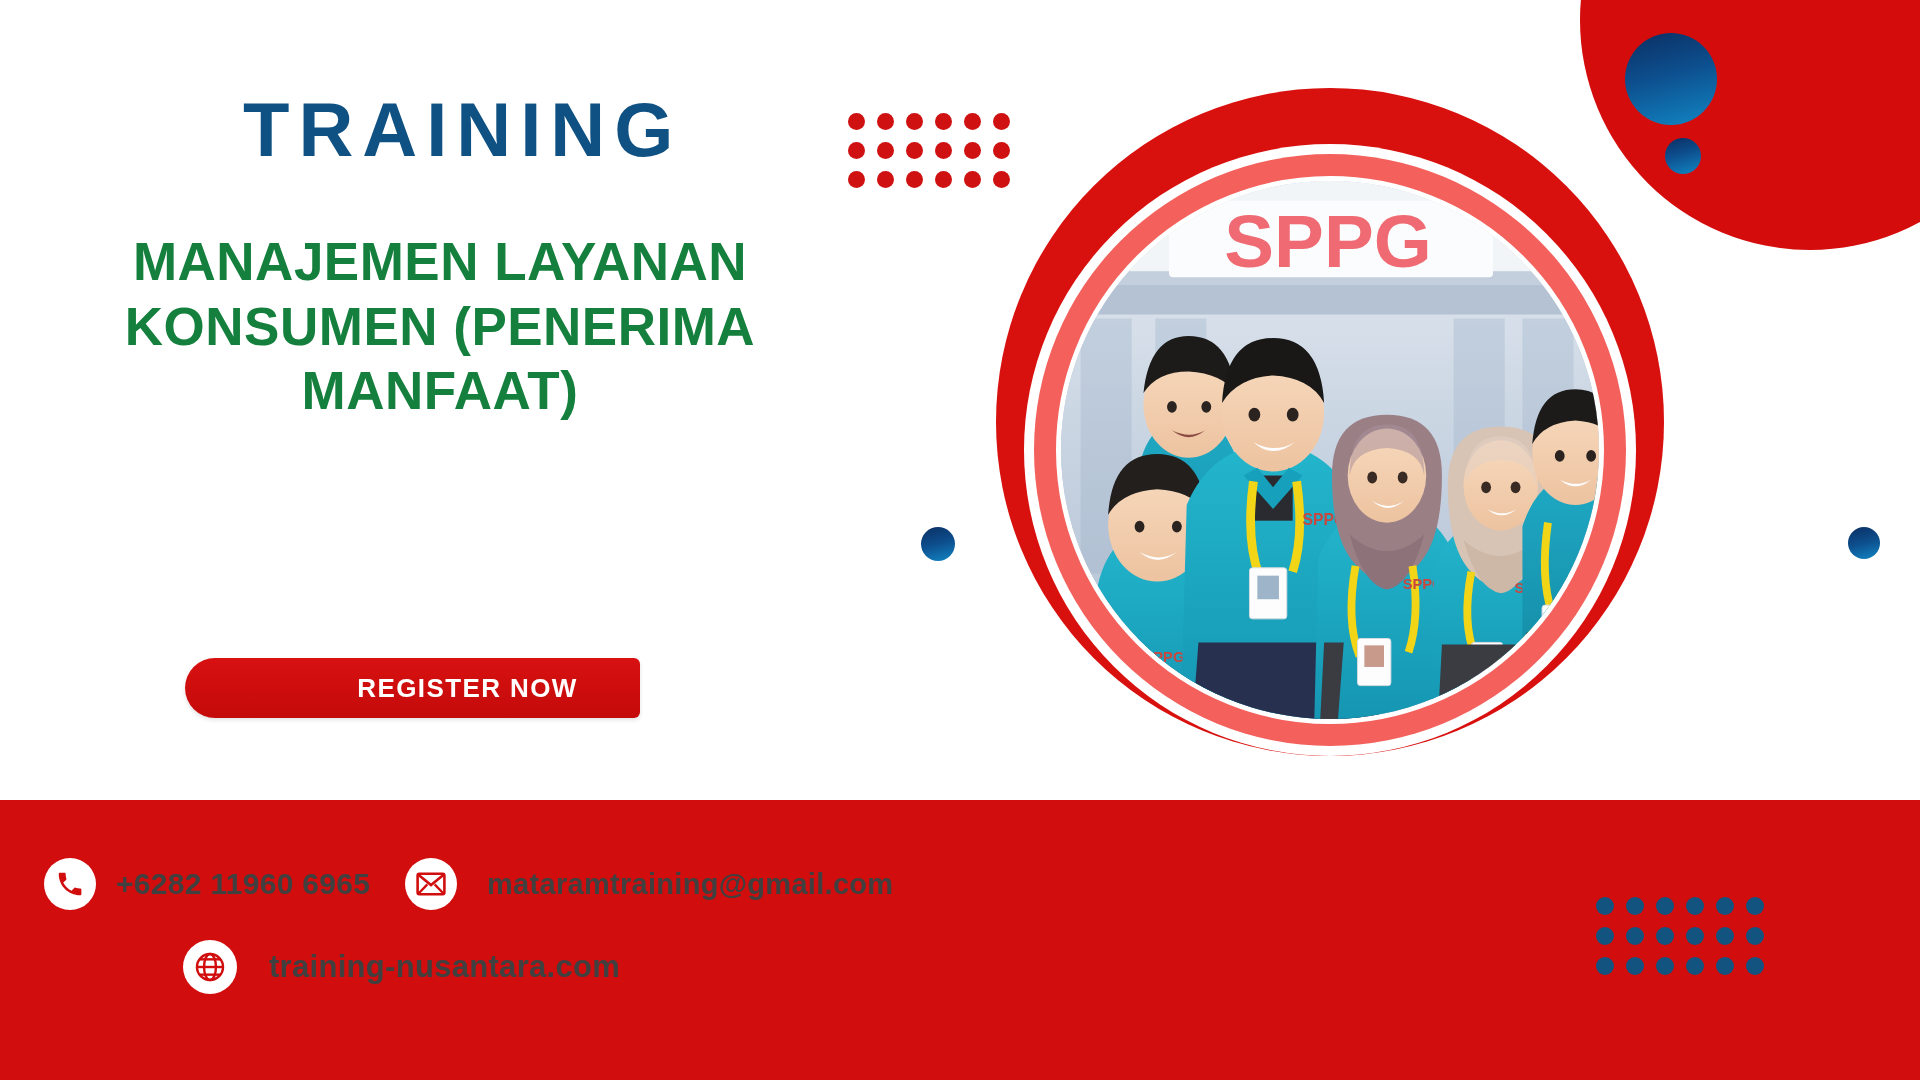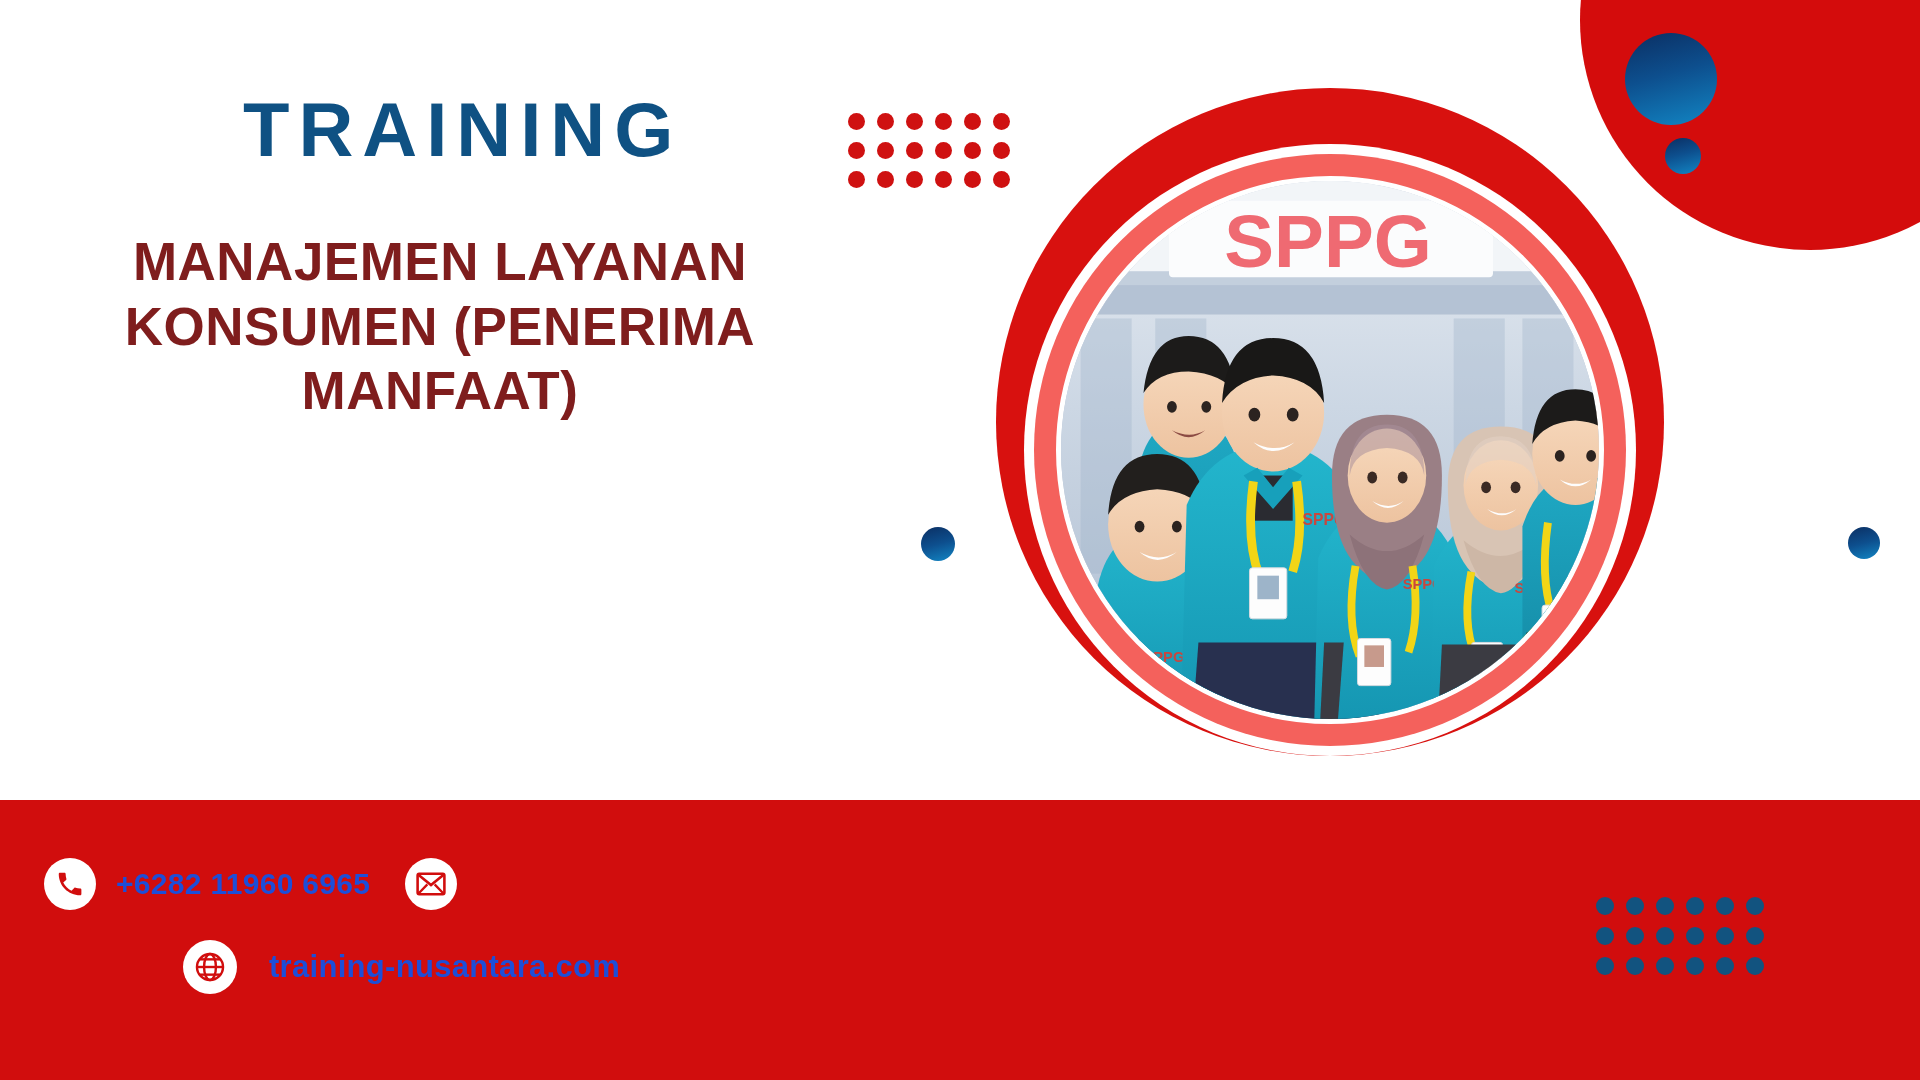--- a/index.html
+++ b/index.html
@@ -102,21 +102,21 @@
   }
   .subtitle {
     margin-top:62px;
     width:820px;
     padding-left:60px;
     text-align:center;
     font-size:53px;
     font-weight:bold;
     line-height:1.22;
     letter-spacing:0.5px;
-    color:#7f1d1d;
+    color:#15803d;
   }
 
   
   .register-btn {
     position:absolute;
     left:185px; top:658px;
     width:455px; height:60px;
     background:linear-gradient(180deg,#d81111 0%,#c40a0a 100%);
     border:none;
     border-radius:30px 6px 6px 30px;
@@ -189,21 +189,21 @@
     background:#ffffff;
     display:flex;
     align-items:center;
     justify-content:center;
     flex:0 0 auto;
   }
   #contact-web .icon-circle { width:54px; height:54px; }
 
   .contact-text {
     margin-left:20px;
-    color:#1d4ed8;
+    color:#404040;
     font-size:30px;
     font-weight:bold;
     letter-spacing:0.3px;
     white-space:nowrap;
   }
   #contact-email .contact-text { margin-left:30px; font-size:29px; }
   #contact-web .contact-text { margin-left:32px; font-size:31px; }
 </style>
 </head>
 <body>
@@ -233,20 +233,21 @@
       <span class="dot"></span>
       <span class="dot"></span>
       <span class="dot"></span>
   </div>
 
   <div class="headline-block">
     <div class="title-training">TRAINING</div>
     <div class="subtitle">MANAJEMEN LAYANAN KONSUMEN (PENERIMA MANFAAT)</div>
   </div>
 
+  <button class="register-btn">REGISTER NOW</button>
 
   <div class="photo-frame">
     <div class="photo-frame-white">
       <div class="photo-frame-inner-red">
         <div class="photo-clip">
           <svg class="photo-svg" viewBox="0 0 548 548" preserveAspectRatio="xMidYMid slice">
             <defs>
               <linearGradient id="bgWall" x1="0" y1="0" x2="0" y2="1">
                 <stop offset="0%" stop-color="#e7ecf2"></stop>
                 <stop offset="42%" stop-color="#ccd7e4"></stop>
@@ -408,20 +409,21 @@
   </div>
 
   <div class="contact-row" id="contact-email">
     <span class="icon-circle">
       <svg width="30" height="26" viewBox="0 0 28 22">
         <rect x="1.5" y="1.5" width="25" height="19" rx="1.5" fill="none" stroke="#d10d0d" stroke-width="2.4"></rect>
         <path d="M2.5 2.6 L14 12 L25.5 2.6" fill="none" stroke="#d10d0d" stroke-width="2.4"></path>
         <path d="M2.6 19.6 L10.6 11.4 M25.4 19.6 L17.4 11.4" fill="none" stroke="#d10d0d" stroke-width="2.2"></path>
       </svg>
     </span>
+    <span class="contact-text">mataramtraining@gmail.com</span>
   </div>
 
   <div class="contact-row" id="contact-web">
     <span class="icon-circle">
       <svg width="34" height="34" viewBox="0 0 24 24" fill="none" stroke="#d10d0d" stroke-width="1.7">
         <circle cx="12" cy="12" r="9.2"></circle>
         <ellipse cx="12" cy="12" rx="4.2" ry="9.2"></ellipse>
         <line x1="2.8" y1="12" x2="21.2" y2="12"></line>
         <line x1="4.3" y1="6.6" x2="19.7" y2="6.6"></line>
         <line x1="4.3" y1="17.4" x2="19.7" y2="17.4"></line>

